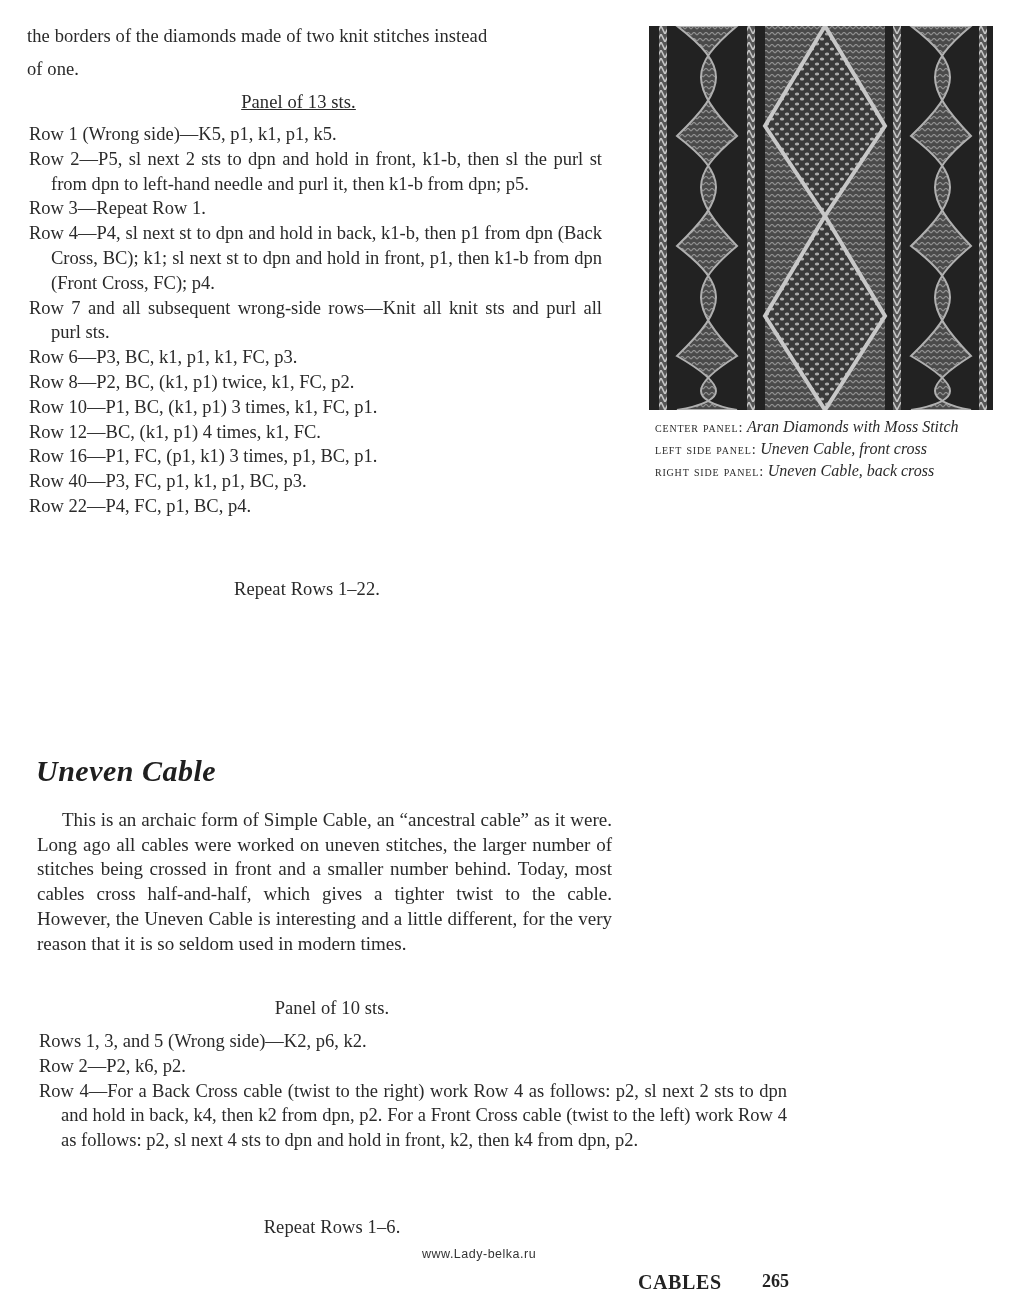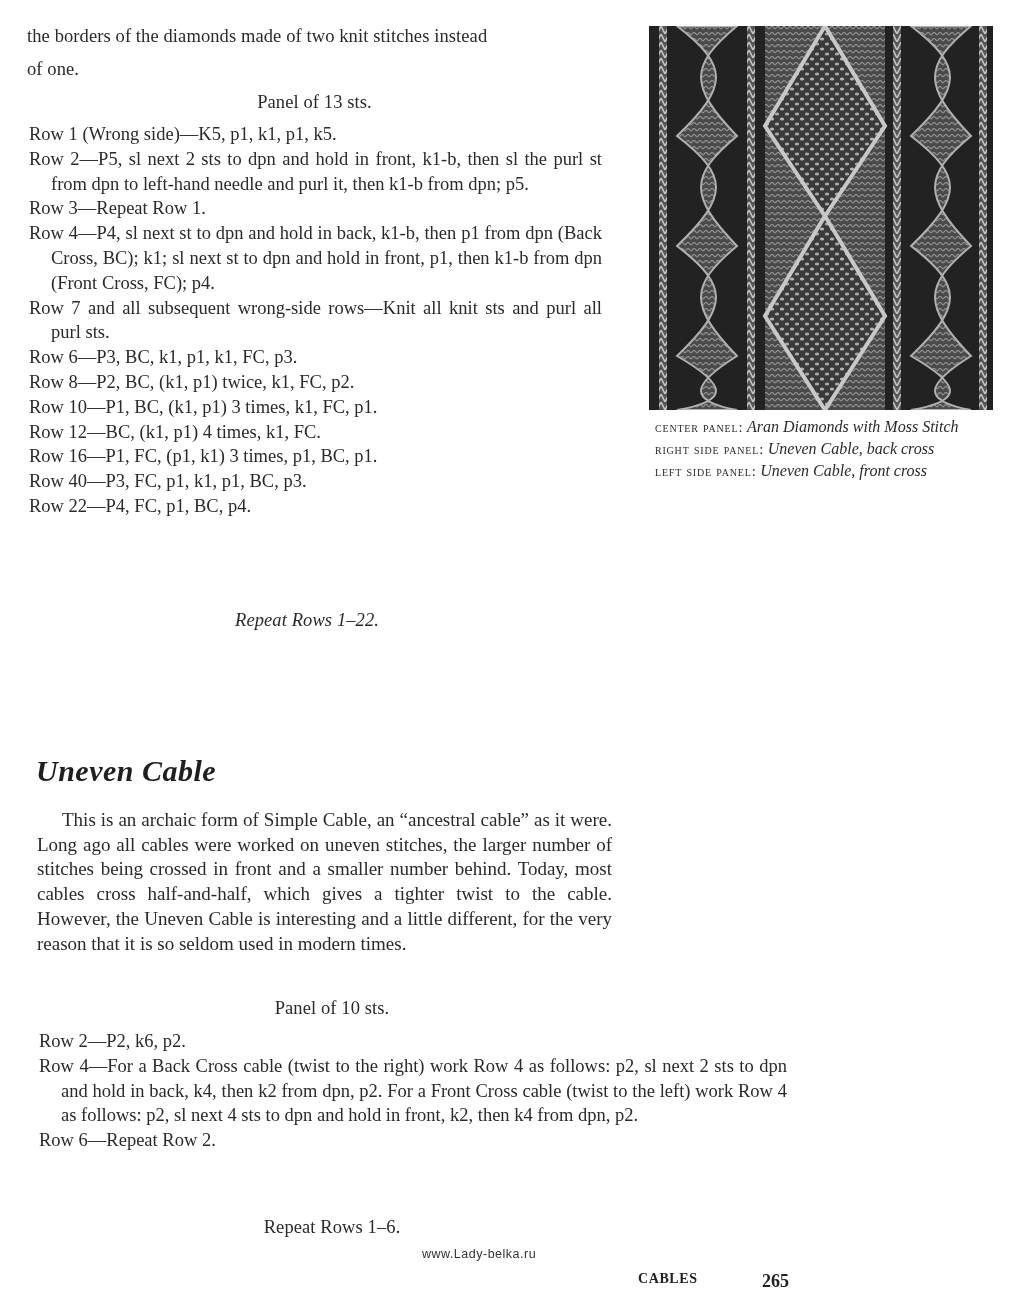--- a/index.html
+++ b/index.html
@@ -48,51 +48,51 @@
     .caption .sc { font-variant: small-caps; letter-spacing: 0.8px; font-size: 14.5px; }
     .caption .it { font-style: italic; font-size: 16px; text-align: center; }
     .caption .cap-line { padding-left: 18px; text-indent: -18px; }
     .watermark {
       position: absolute; left: 422px; top: 1247px;
       font-family: "Liberation Sans", "DejaVu Sans", sans-serif;
       font-size: 12.5px; color: #333; letter-spacing: 0.5px;
     }
     .footer-section {
       position: absolute; left: 638px; top: 1271px;
-      font-weight: bold; font-size: 14px; letter-spacing: 0.6px; color: #222;
+      font-weight: bold; font-size: 20px; letter-spacing: 0.6px; color: #222;
     }
     .footer-page {
       position: absolute; left: 762px; top: 1271px;
       font-weight: bold; font-size: 18px; color: #222;
     }
   </style>
 </head>
 <body>
 
 <div class="line" style="left:27px; top:24px;">the borders of the diamonds made of two knit stitches instead</div>
 <div class="line" style="left:27px; top:57px;">of one.</div>
 
-<div class="line center" style="left:27px; width:575px; top:90px;">Panel of 13 sts.</div>
+<div class="line center" style="left:11px; width:575px; top:90px;text-decoration:underline;">Panel of 13 sts.</div>
 
 <div class="rowblock" style="left:29px; top:122px; width:573px;">
   <div class="row">Row 1 (Wrong side)—K5, p1, k1, p1, k5.</div>
   <div class="row">Row 2—P5, sl next 2 sts to dpn and hold in front, k1-b, then sl the purl st from dpn to left-hand needle and purl it, then k1-b from dpn; p5.</div>
   <div class="row">Row 3—Repeat Row 1.</div>
   <div class="row">Row 4—P4, sl next st to dpn and hold in back, k1-b, then p1 from dpn (Back Cross, BC); k1; sl next st to dpn and hold in front, p1, then k1-b from dpn (Front Cross, FC); p4.</div>
   <div class="row">Row 7 and all subsequent wrong-side rows—Knit all knit sts and purl all purl sts.</div>
   <div class="row">Row 6—P3, BC, k1, p1, k1, FC, p3.</div>
   <div class="row">Row 8—P2, BC, (k1, p1) twice, k1, FC, p2.</div>
   <div class="row">Row 10—P1, BC, (k1, p1) 3 times, k1, FC, p1.</div>
   <div class="row">Row 12—BC, (k1, p1) 4 times, k1, FC.</div>
   <div class="row">Row 16—P1, FC, (p1, k1) 3 times, p1, BC, p1.</div>
   <div class="row">Row 40—P3, FC, p1, k1, p1, BC, p3.</div>
   <div class="row">Row 22—P4, FC, p1, BC, p4.</div>
 </div>
 
-<div class="line center" style="left:27px; width:560px; top:608px;font-style:italic;">Repeat Rows 1–22.</div>
+<div class="line center" style="left:27px; width:560px; top:577px;">Repeat Rows 1–22.</div>
 
 <div class="photo">
   <svg width="344" height="384" viewBox="0 0 344 384" xmlns="http://www.w3.org/2000/svg">
     <defs>
       <pattern id="moss" width="10" height="10" patternUnits="userSpaceOnUse">
         <rect width="10" height="10" fill="#3a3a3a"></rect>
         <ellipse cx="3" cy="3" rx="2.2" ry="1.6" fill="#b5b5b5"></ellipse>
         <ellipse cx="8" cy="8" rx="2.2" ry="1.6" fill="#a8a8a8"></ellipse>
       </pattern>
       <pattern id="stock" width="6" height="6" patternUnits="userSpaceOnUse">
@@ -123,38 +123,38 @@
     <rect x="330" y="0" width="8" height="384" fill="url(#twist)"></rect>
   </svg>
 </div>
 
 <div class="caption">
   <div class="cap-line">
     <span class="sc">center panel:</span>
     <span class="it">Aran Diamonds with Moss Stitch</span>
   </div>
   <div class="cap-line">
+    <span class="sc">left side panel:</span>
+    <span class="it">Uneven Cable, front cross</span>
+  </div>
+  <div class="cap-line">
     <span class="sc">right side panel:</span>
     <span class="it">Uneven Cable, back cross</span>
-  </div>
-  <div class="cap-line">
-    <span class="sc">left side panel:</span>
-    <span class="it">Uneven Cable, front cross</span>
   </div>
 </div>
 
 <div class="heading" style="left:36px; top:754px;">Uneven Cable</div>
 
 <div class="justify-block" style="left:37px; top:808px; width:575px; text-indent:25px;">This is an archaic form of Simple Cable, an “ancestral cable” as it were. Long ago all cables were worked on uneven stitches, the larger number of stitches being crossed in front and a smaller number behind. Today, most cables cross half-and-half, which gives a tighter twist to the cable. However, the Uneven Cable is interesting and a little different, for the very reason that it is so seldom used in modern times.</div>
 
 <div class="line center" style="left:37px; width:590px; top:996px;">Panel of 10 sts.</div>
 
 <div class="rowblock" style="left:39px; top:1029px; width:748px;">
+  <div class="row">Rows 1, 3, and 5 (Wrong side)—K2, p6, k2.</div>
   <div class="row">Row 2—P2, k6, p2.</div>
   <div class="row">Row 4—For a Back Cross cable (twist to the right) work Row 4 as follows: p2, sl next 2 sts to dpn and hold in back, k4, then k2 from dpn, p2. For a Front Cross cable (twist to the left) work Row 4 as follows: p2, sl next 4 sts to dpn and hold in front, k2, then k4 from dpn, p2.</div>
-  <div class="row">Row 6—Repeat Row 2.</div>
 </div>
 
 <div class="line center" style="left:37px; width:590px; top:1215px;">Repeat Rows 1–6.</div>
 
 <div class="watermark">www.Lady-belka.ru</div>
 <div class="footer-section">CABLES</div>
 <div class="footer-page">265</div>
 
 </body></html>

